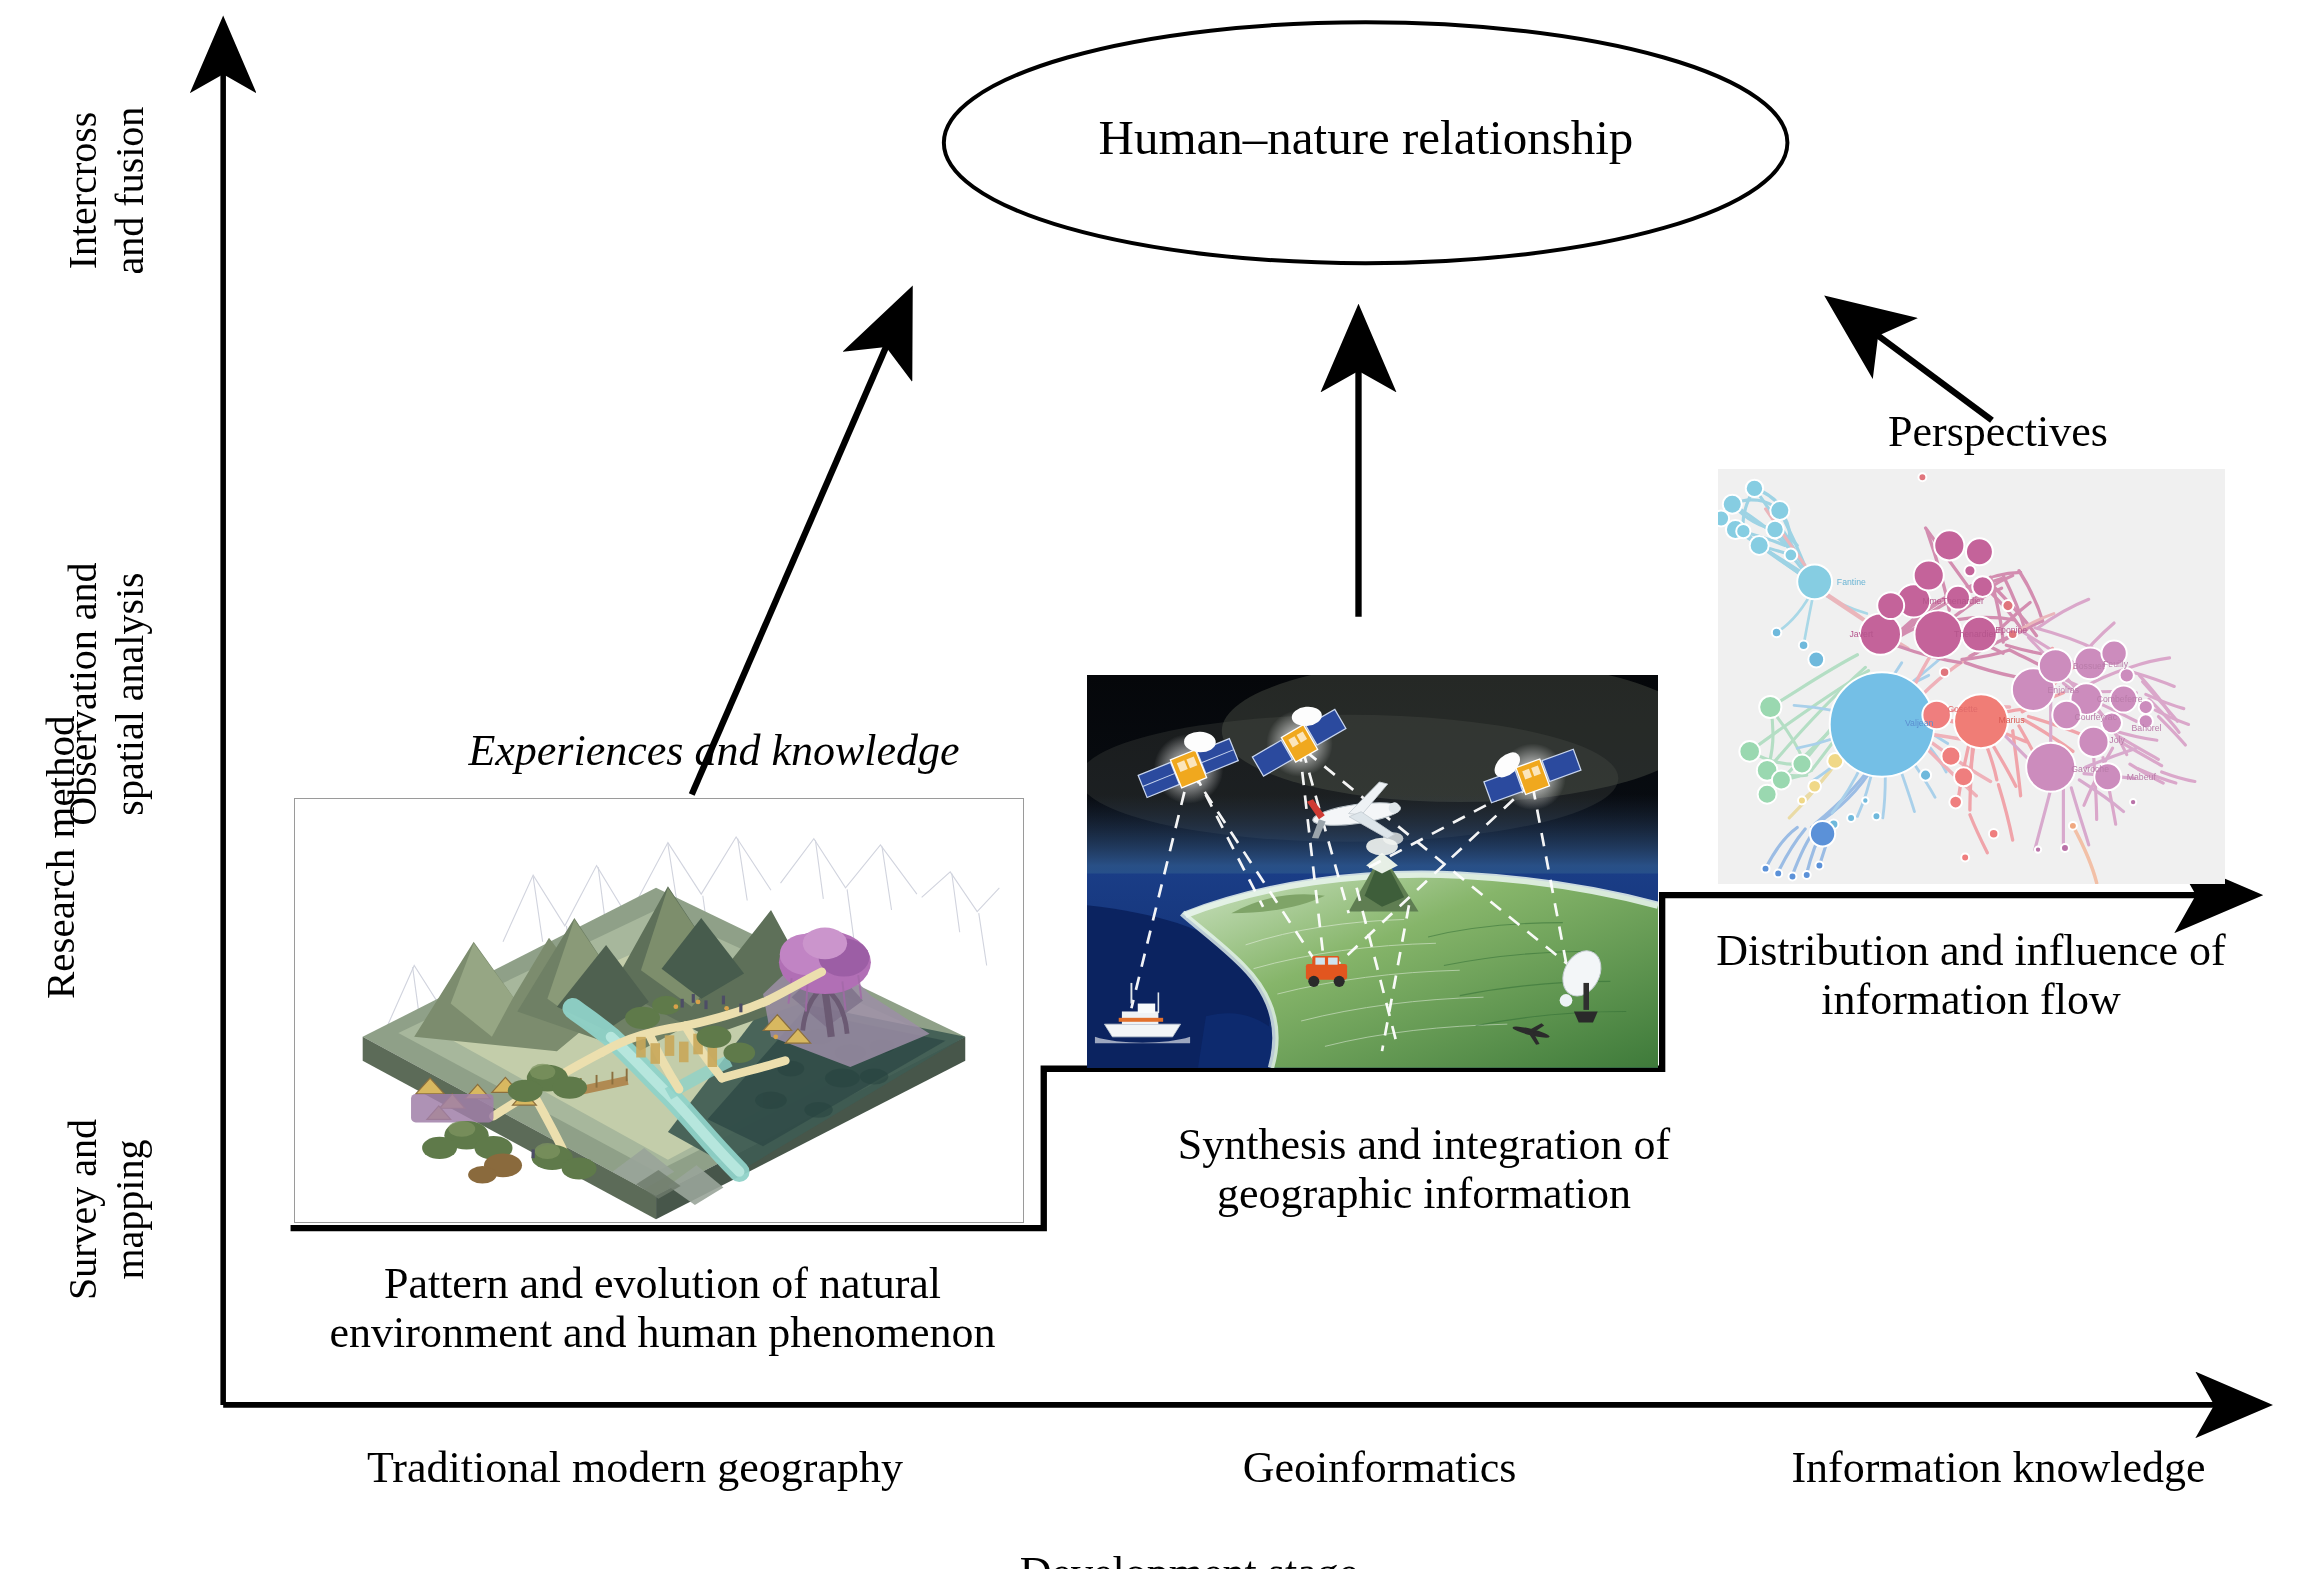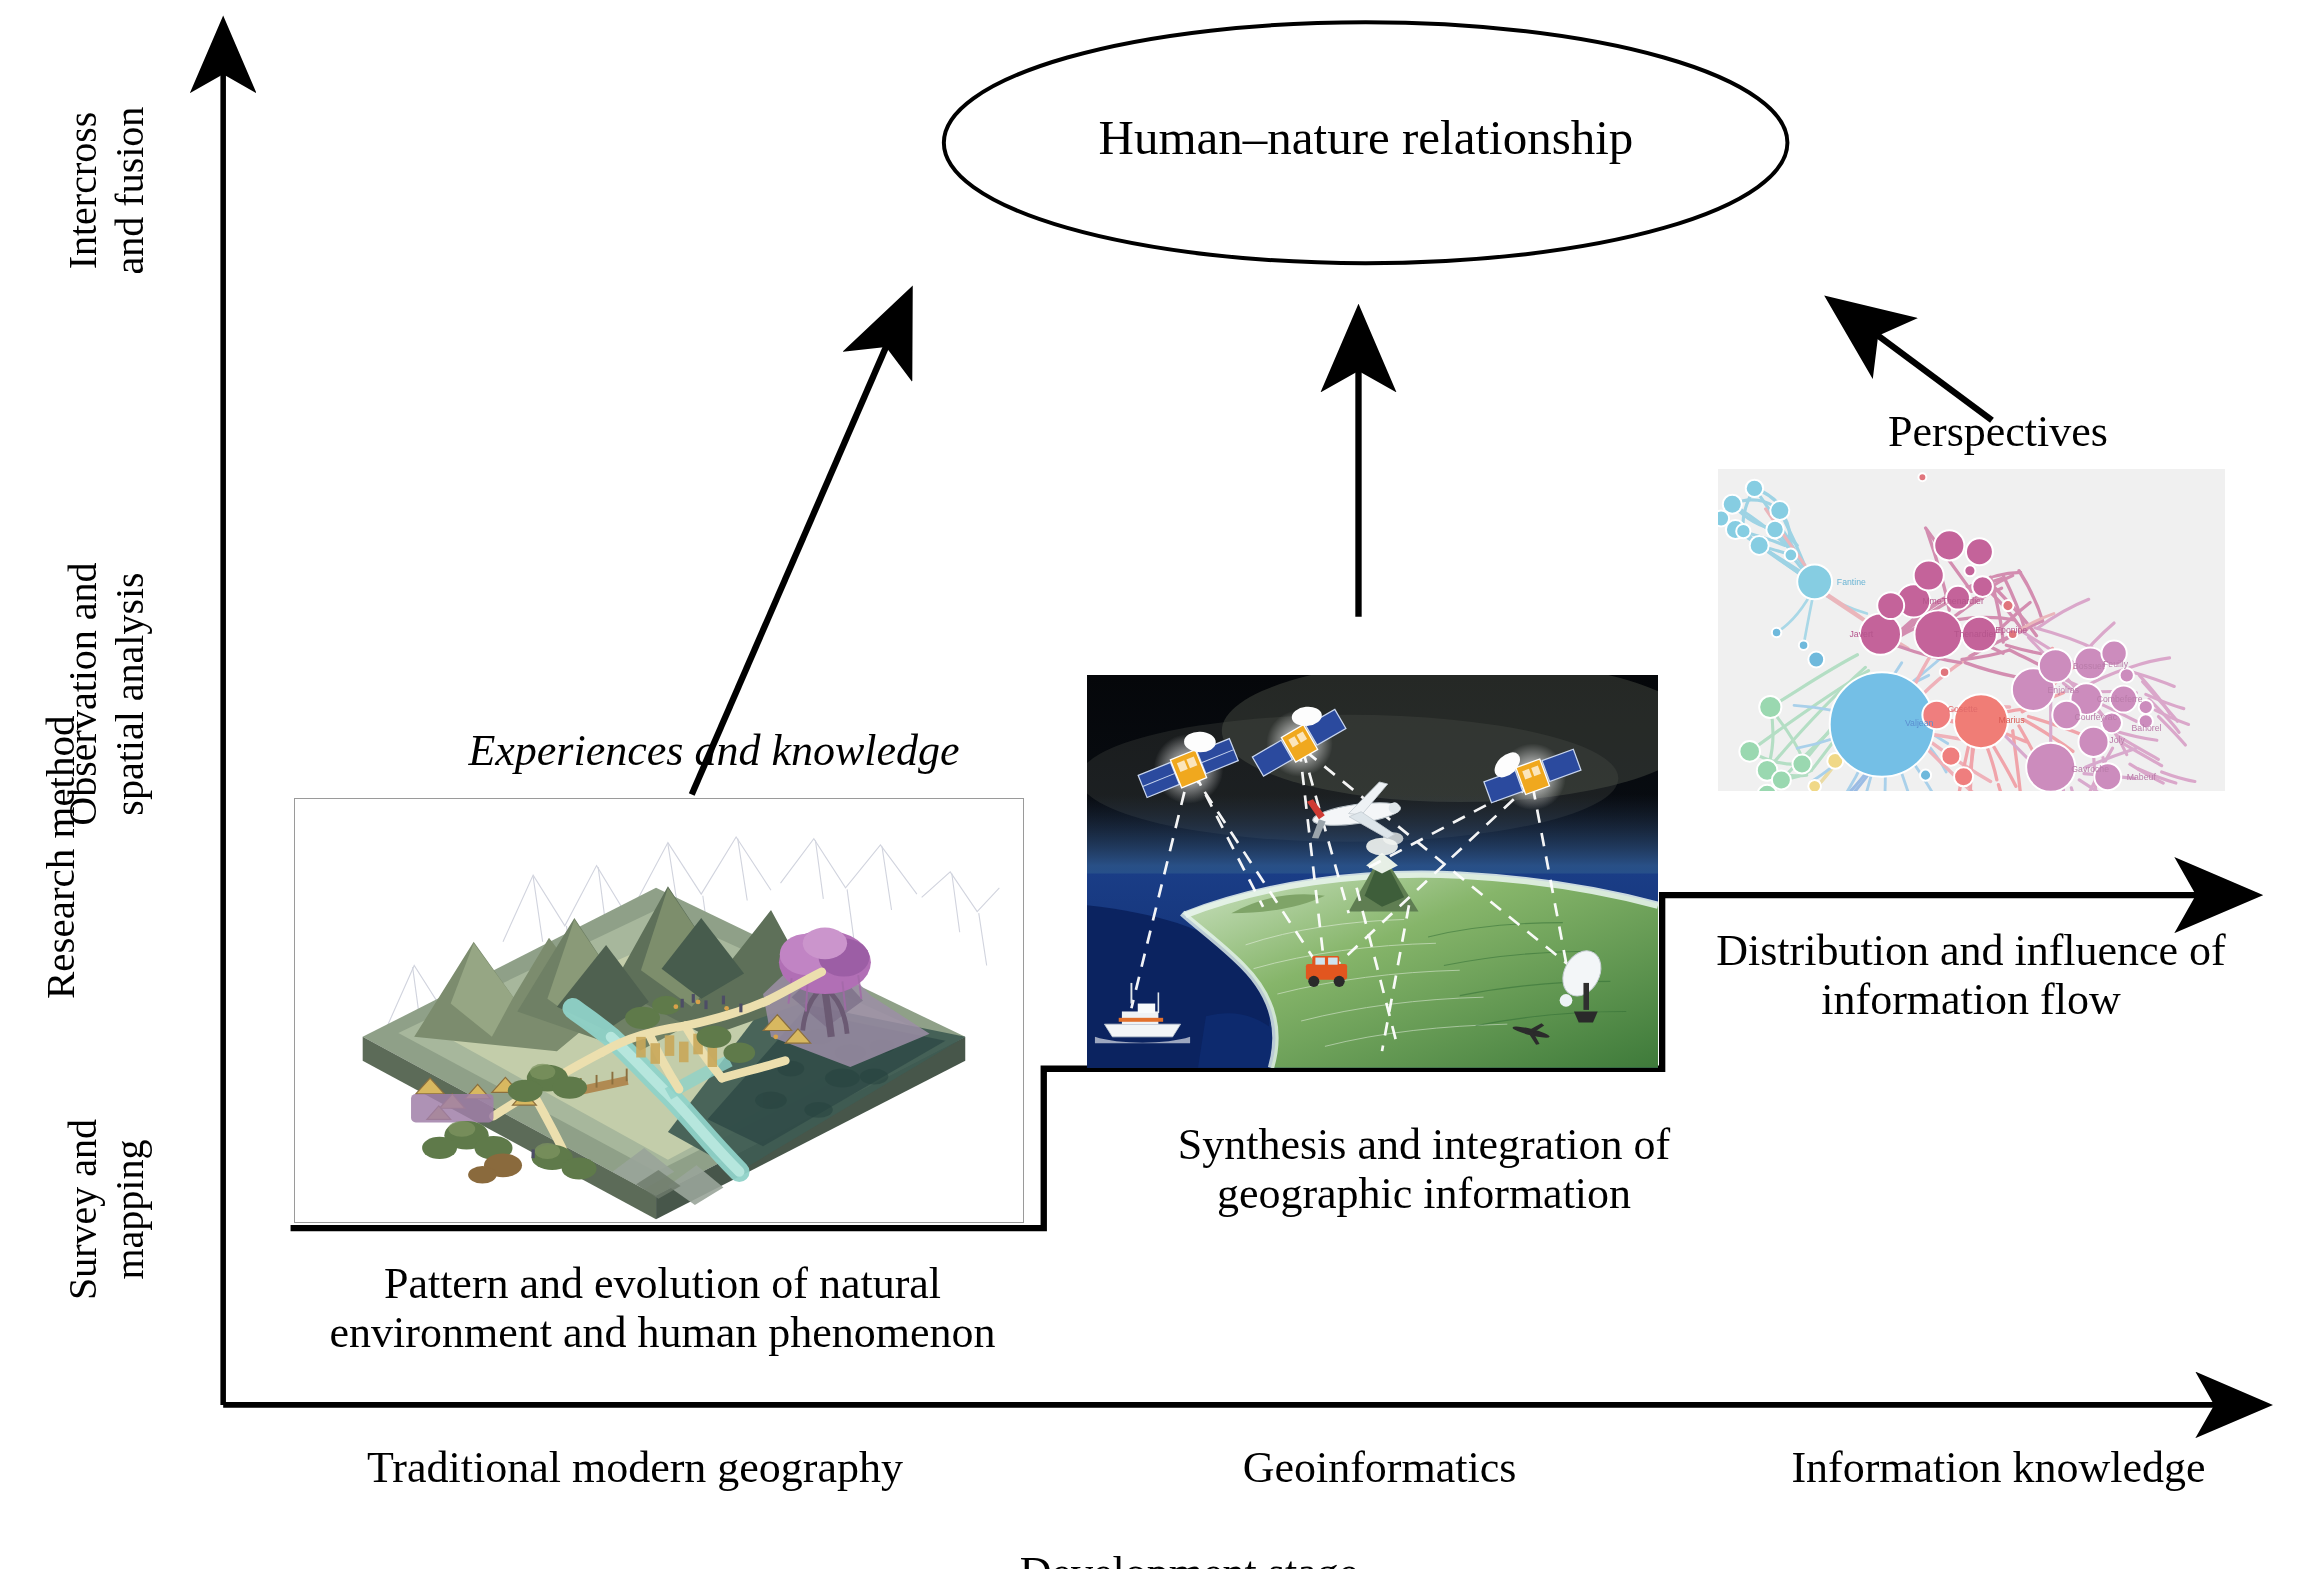--- a/index.html
+++ b/index.html
@@ -431,21 +431,21 @@
 
   <div class="txt ctr" style="left:1067px; top:1096px; width:714px; font-size:44px;margin-top:24px;">
     <div><span>Synthesis and integration of</span></div>
     <div><span>geographic information</span></div>
   </div>
 
   <div class="txt ctr" style="left:1800px; top:407px; width:396px; font-size:44px;">
     <span>Perspectives</span>
   </div>
 
-  <div class="framebox" id="net-frame" style="left:1718px; top:469px; width:507px; height:322px;">
+  <div class="framebox" id="net-frame" style="left:1718px; top:469px; width:507px; height:415px;">
     <svg viewBox="0 0 640 528" width="507" height="419">
       <rect x="0" y="0" width="640" height="528" fill="#f0f0f0"></rect>
 
       <g fill="none" stroke-linecap="round" opacity=".72">
 
         <g stroke="#7fc8e0" stroke-width="4">
           <path d="M18,44 C40,34 62,38 78,52"></path>
             <path d="M18,44 C34,62 52,72 72,76"></path>
           <path d="M46,24 C64,30 78,42 86,58"></path>
             <path d="M46,24 C34,44 30,62 32,78"></path>

